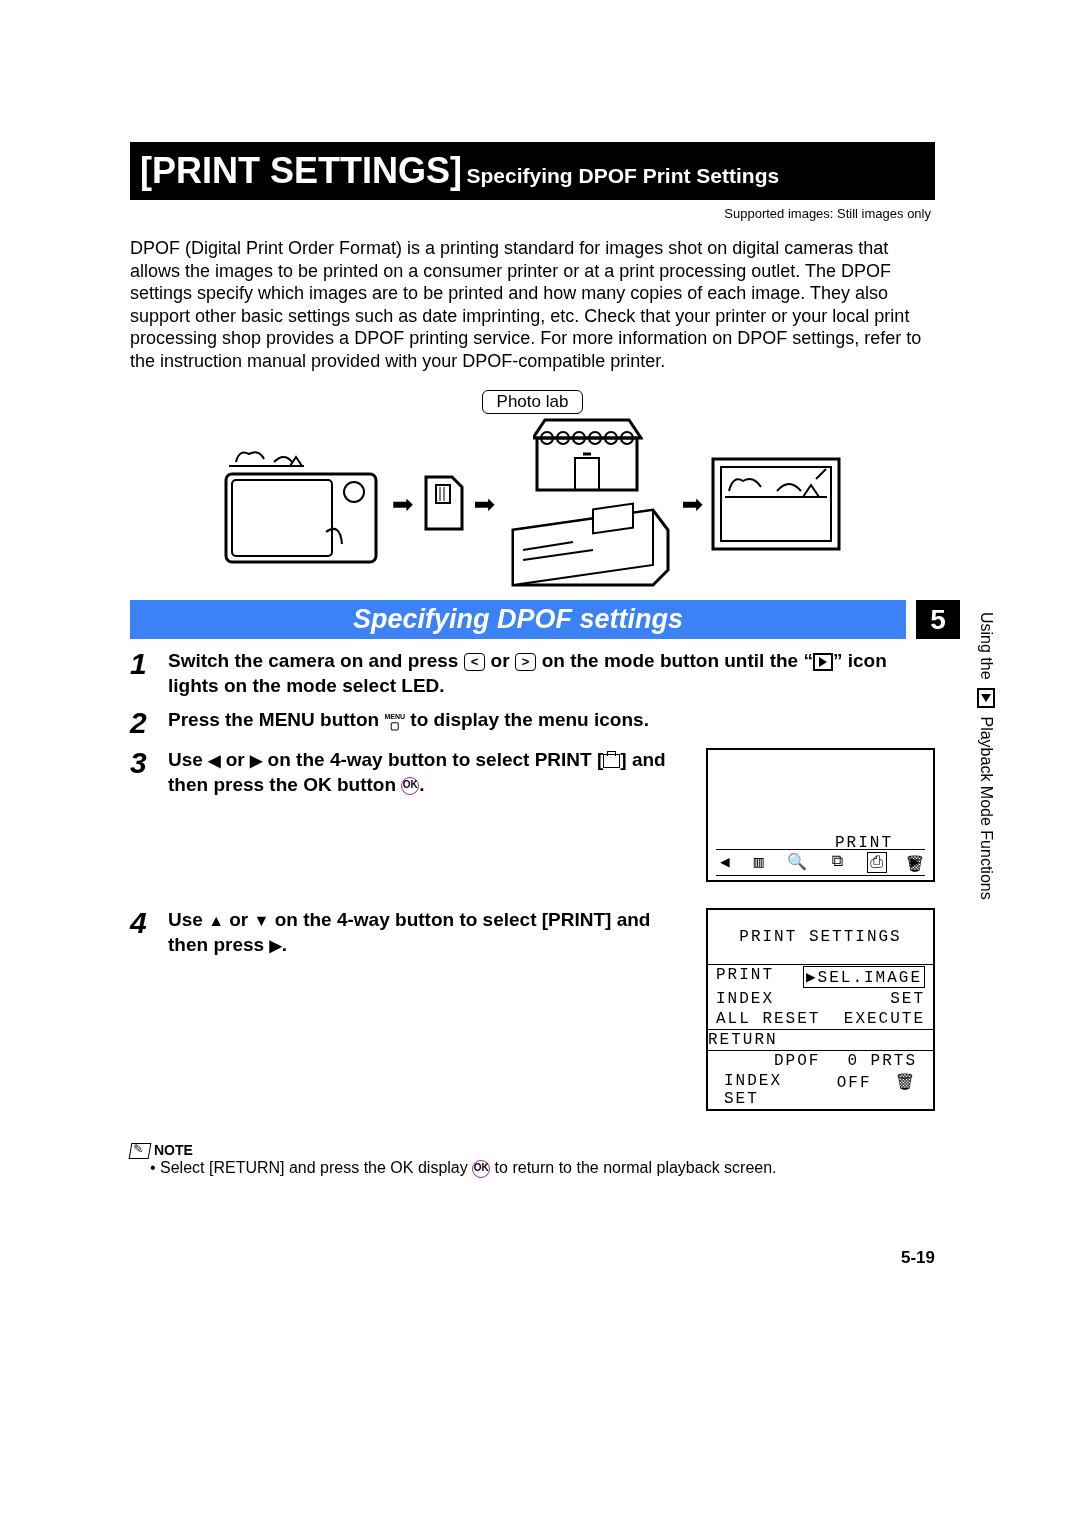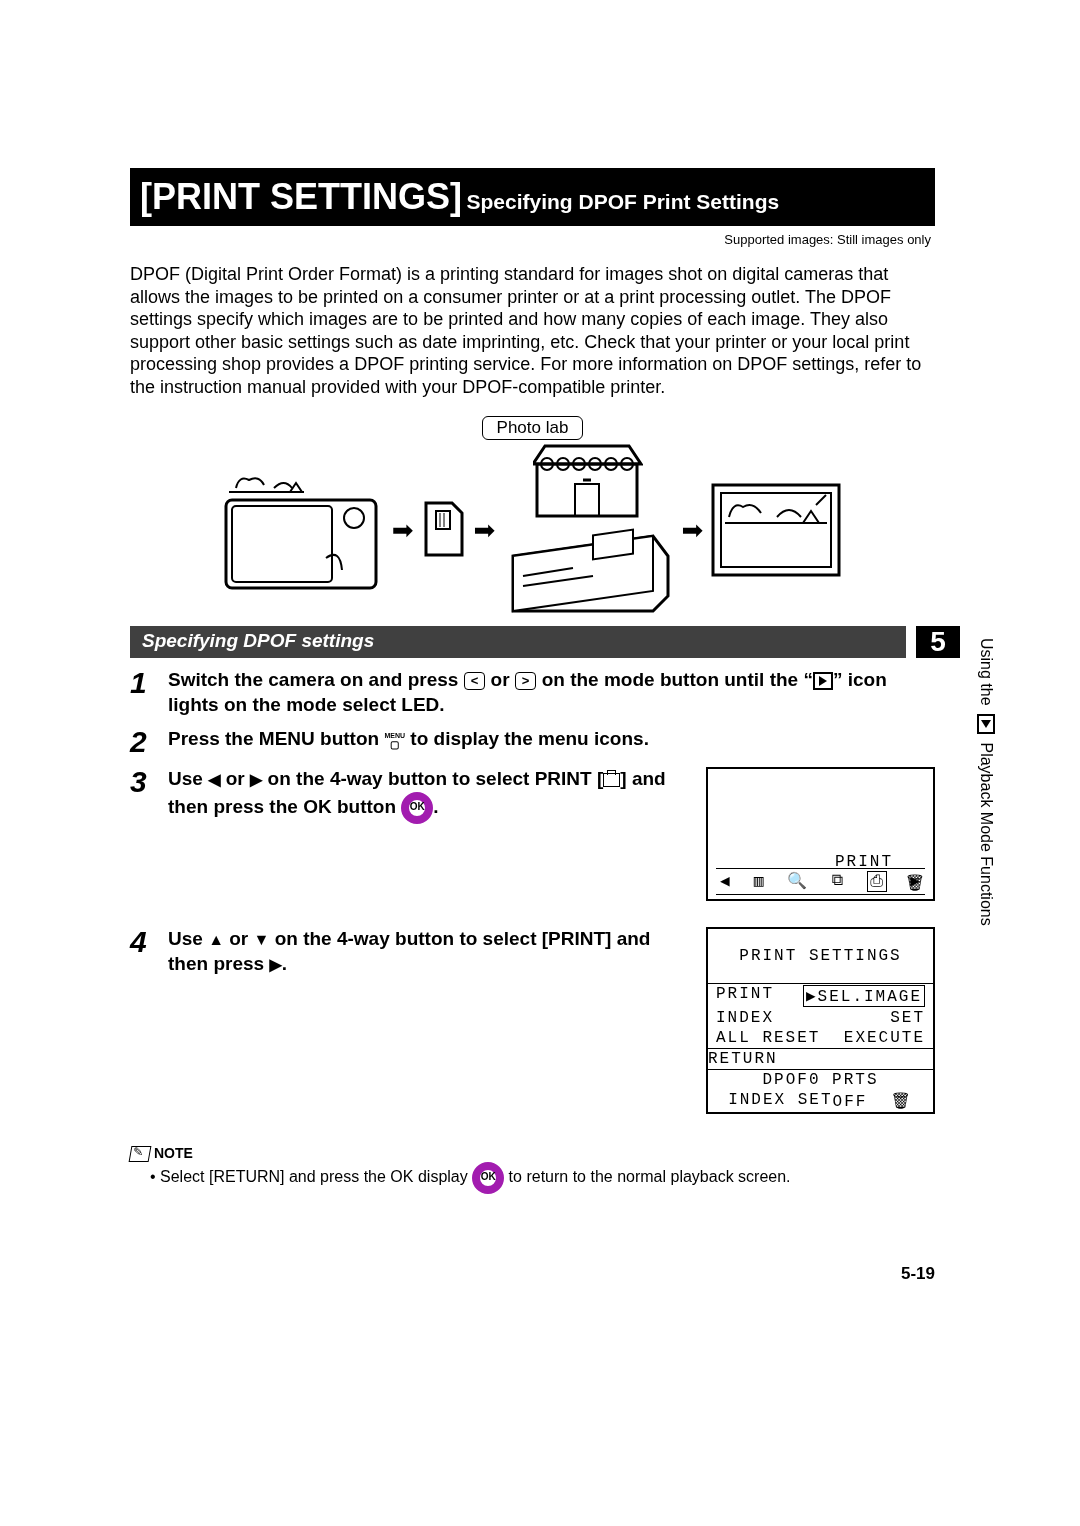--- a/index.html
+++ b/index.html
@@ -8,21 +8,21 @@
     background: #fff;
     font-family: Arial, Helvetica, sans-serif;
     width: 1080px;
     height: 1526px;
     position: relative;
     color: #000;
   }
   .page {
     position: absolute;
     left: 130px;
-    top: 168px;
+    top: 142px;
     width: 805px;
   }
   .main-title-bar {
     background: #000;
     color: #fff;
     padding: 8px 10px 8px 10px;
     font-weight: bold;
   }
   .main-title-large {
     font-size: 36px;
@@ -71,27 +71,28 @@
     margin-top: 4px;
     margin-left: 440px;
   }
   .section-title-row {
     display: flex;
     align-items: stretch;
     margin-top: 10px;
     width: 830px;
   }
   .section-title {
-    background: #404040;
+    background: #3b82f6;
     color: #fff;
-    font-size: 19px;
+    font-size: 27px;
     font-weight: bold;
     font-style: italic;
     padding: 4px 12px;
     flex: 1;
+    text-align: center;
   }
   .chapter-num {
     background: #000;
     color: #fff;
     font-size: 28px;
     font-weight: bold;
     width: 44px;
     text-align: center;
     margin-left: 10px;
     display: flex;
@@ -136,21 +137,21 @@
     display:inline-block;
     font-size:10px;
     line-height:1;
     vertical-align:middle;
     text-align:center;
   }
   .menu-icon .t { font-size:7px; }
   .tri { font-size:16px; vertical-align:middle;}
   .ok-btn {
     display:inline-block;
-    border:8px solid #a21caf;
+    border:1px solid #a21caf;
     border-radius:50%;
     font-size:10px;
     font-weight:bold;
     width:16px; height:16px;
     line-height:14px;
     text-align:center;
     vertical-align:middle;
   }
   .play-icon-box {
     display:inline-block;
@@ -240,23 +241,24 @@
     padding:0 2px;
   }
   .screen2 .return-row{
     letter-spacing:2px;
     border-top:1px solid #000;
     border-bottom:1px solid #000;
     padding:1px 0;
   }
   .screen2 .footrow{
     display:flex;
-    justify-content:center;
-    padding:1px 3px;
+    justify-content:flex-end;
+    padding:1px 16px;
     letter-spacing:2px;
+    gap:27px;
   }
   .note-block {
     margin-top: 30px;
     font-size: 16px;
   }
   .note-head {
     font-weight:bold;
     font-size:14px;
   }
   .note-icon {

